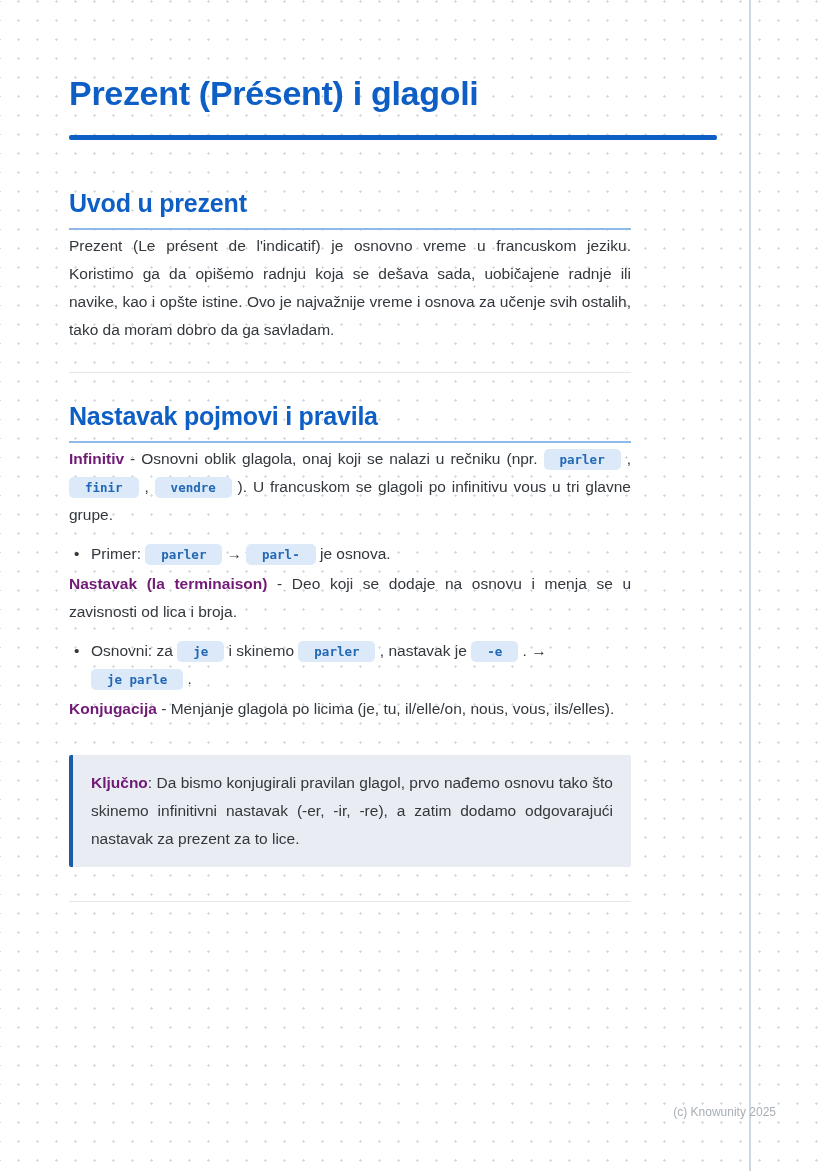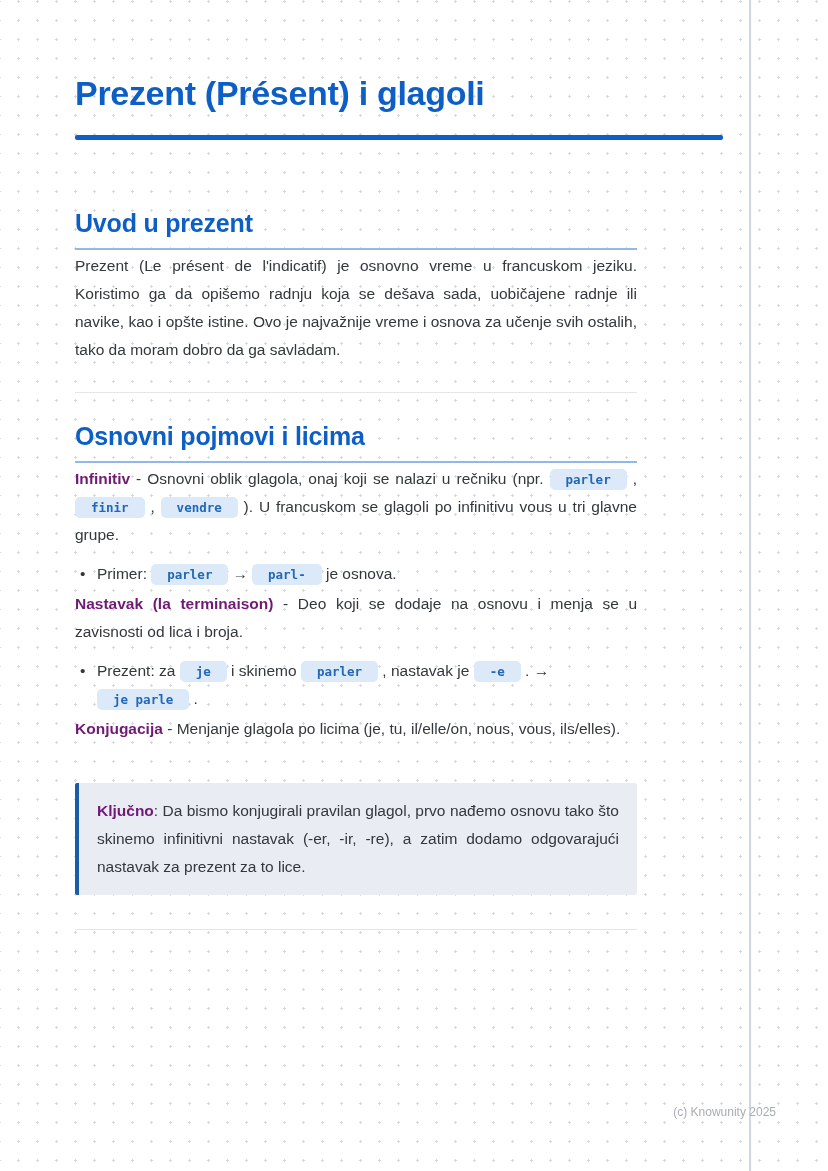--- a/index.html
+++ b/index.html
@@ -11,51 +11,51 @@
     color: var(--body_text, #33383d);
     background-color: #ffffff;
     background-image: radial-gradient(circle, var(--page_dot, #d6dade) 1.2px, transparent 1.3px);
     background-size: 19px 19px;
     background-position: 9px 11px;
   }
   .page-edge-line {
     position: absolute; top: 0; bottom: 0; left: 749px; width: 2px;
     background: var(--edge_line, #ccd7e3);
   }
-  .content { position: absolute; left: 75px; top: 72px; width: 562px; }
+  .content { position: absolute; left: 69px; top: 72px; width: 562px; }
   h1.page-title {
     font-size: 34px; line-height: 1.25; font-weight: bold;
     color: var(--accent, #0d5fc6); letter-spacing: -0.3px; white-space: nowrap;
   }
   .title-rule {
     width: 648px; height: 5px; margin-top: 20px; border-radius: 2px;
     background: var(--accent, #0d5fc6);
   }
   h2.section-heading {
     font-size: 25px; line-height: 1.2; font-weight: bold; letter-spacing: -0.2px;
     color: var(--accent, #0d5fc6);
-    margin-top: 68px; padding-bottom: 10px;
+    margin-top: 48px; padding-bottom: 10px;
     border-bottom: 2px solid var(--heading_underline, #8fb9e8);
   }
   hr.divider { border: none; border-top: 1px solid #e4e7ea; margin-top: 28px; }
   hr.divider + h2.section-heading { margin-top: 28px; }
   p.para { margin-top: 2px; font-size: 15.5px; line-height: 28px; text-align: justify; }
   p.para b, .callout b { color: #701a75; }
   .chip {
     display: inline-block; vertical-align: baseline; white-space: nowrap;
     font-family: "DejaVu Sans Mono", monospace; font-size: 12.5px; font-weight: bold;
     line-height: 17px; padding: 2px 16px; border-radius: 5px;
     color: var(--chip_text, #2268b5); background: var(--chip_bg, #dce9f8);
   }
   ul.bullets { list-style: none; margin-top: 11px; }
   ul.bullets li { position: relative; padding-left: 22px; font-size: 15.5px; line-height: 28px; }
   .bullet-marker { position: absolute; left: 5px; top: 0; }
   .arrow { font-size: 15px; }
   .callout {
-    margin-top: 40px; padding: 14px 18px; border-radius: 2px;
+    margin-top: 32px; padding: 14px 18px; border-radius: 2px;
     background: var(--callout_bg, #e9edf3);
     border-left: 4px solid var(--callout_border, #1a5ca8);
   }
   .callout + hr.divider { margin-top: 34px; }
   .callout p { font-size: 15.5px; line-height: 28px; text-align: justify; }
   .footer {
     position: absolute; right: 52px; bottom: 52px;
     font-size: 12px; color: var(--footer_text, #a8aeb5); z-index: 2;
   }
 </style>
@@ -67,21 +67,21 @@
 <div class="content">
 
   <h1 class="page-title">Prezent (Présent) i glagoli</h1>
   <div class="title-rule"></div>
 
   <h2 class="section-heading">Uvod u prezent</h2>
   <p class="para">Prezent (Le présent de l'indicatif) je osnovno vreme u francuskom jeziku. Koristimo ga da opišemo radnju koja se dešava sada, uobičajene radnje ili navike, kao i opšte istine. Ovo je najvažnije vreme i osnova za učenje svih ostalih, tako da moram dobro da ga savladam.</p>
 
   <hr class="divider">
 
-  <h2 class="section-heading">Osnovni pojmovi i licima</h2>
+  <h2 class="section-heading">Nastavak pojmovi i pravila</h2>
 
   <p class="para"><b>Infinitiv</b><span> - Osnovni oblik glagola, onaj koji se nalazi u rečniku (npr.</span>
     <code class="chip">parler</code>
     <span>,</span>
     <code class="chip">finir</code>
     <span>,</span>
     <code class="chip">vendre</code>
     <span>). U francuskom se glagoli po infinitivu vous u tri glavne grupe.</span></p>
 
 
@@ -89,21 +89,21 @@
     <li><span class="bullet-marker">•</span><span>Primer:</span>
       <code class="chip">parler</code>
       <span class="arrow">→</span>
       <code class="chip">parl-</code>
       <span>je osnova.</span></li>
   </ul>
 
   <p class="para"><b>Nastavak (la terminaison)</b><span> - Deo koji se dodaje na osnovu i menja se u zavisnosti od lica i broja.</span></p>
 
   <ul class="bullets">
-    <li><span class="bullet-marker">•</span><span>Prezent: za</span>
+    <li><span class="bullet-marker">•</span><span>Osnovni: za</span>
       <code class="chip">je</code>
       <span>i skinemo</span>
       <code class="chip">parler</code>
       <span>, nastavak je</span>
       <code class="chip">-e</code>
       <span>. →</span>
       <code class="chip">je parle</code>
       <span>.</span></li>
   </ul>
 

